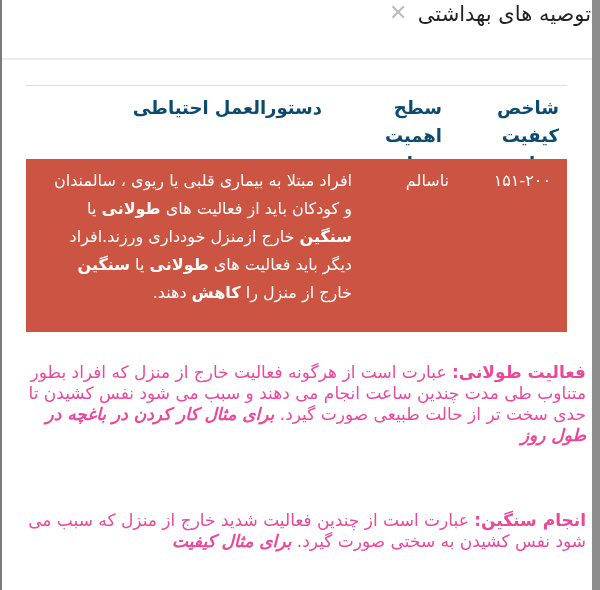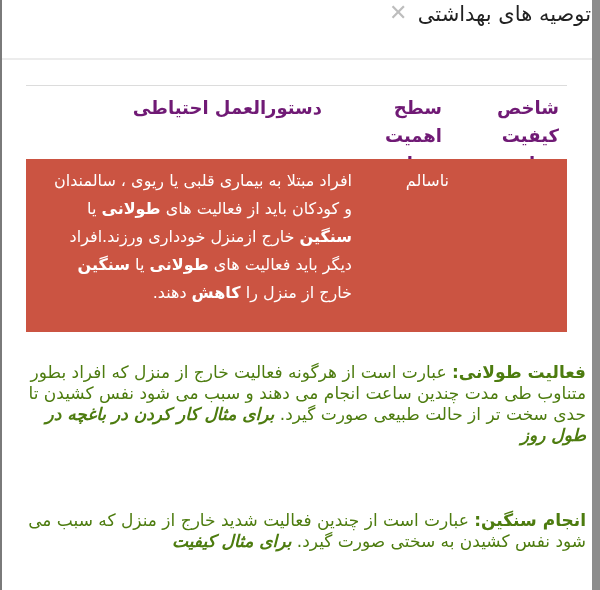--- a/index.html
+++ b/index.html
@@ -28,40 +28,40 @@
   .table {
     position: absolute; left: 26px; top: 85px; width: 541px;
     direction: rtl; border-collapse: collapse;
   }
   .thead {
     border-top: 1px solid #dcdcdc;
     height: 73px; position: relative;
   }
   .th {
     position: absolute; top: 8px;
-    font-size: 18px; line-height: 28px; color: #701a75;
+    font-size: 18px; line-height: 28px; color: #0c4a6e;
     font-weight: bold; text-align: right;
   }
   .th.c1 { right: 8px; width: 90px; }
   .th.c2 { right: 125px; width: 110px; }
   .th.c3 { right: 245px; width: 200px; }
   .row-unhealthy {
     position: relative; height: 173px;
     background: #cb5442;
     color: #ffffff;
   }
   .td { position: absolute; top: 8px; font-size: 16px; line-height: 28px; text-align: right; }
   .td.c1 { right: 16px; width: 80px; }
   .td.c2 { right: 118px; width: 100px; }
   .td.c3 { right: 215px; width: 310px; }
   .td b { font-weight: bold; }
   .para {
     position: absolute; right: 14px; width: 570px;
     direction: rtl; text-align: right;
-    font-size: 17px; line-height: 21px; color: #4d7c0f;
+    font-size: 17px; line-height: 21px; color: #ec4899;
   }
   .para.p1 { top: 362px; }
   .para.p2 { top: 510px; }
   .para b { font-weight: bold; }
   .para i b, .para b i { font-style: italic; font-weight: bold; }
 </style>
 </head>
 <body>
 
 <div class="edge-left"></div>
@@ -72,20 +72,21 @@
   <div class="close-icon">✕</div>
 </div>
 
 <div class="table">
   <div class="thead">
     <div class="th c1">شاخص کیفیت هوا</div>
     <div class="th c2">سطح اهمیت بهداشتی</div>
     <div class="th c3">دستورالعمل احتیاطی</div>
   </div>
   <div class="row-unhealthy">
+    <div class="td c1">۱۵۱-۲۰۰</div>
     <div class="td c2">ناسالم</div>
     <div class="td c3"><span>افراد مبتلا به بیماری قلبی یا ریوی ، سالمندان و کودکان باید از فعالیت های </span><b>طولانی</b><span> یا </span><b>سنگین</b><span> خارج ازمنزل خودداری ورزند.افراد دیگر باید فعالیت های </span><b>طولانی</b><span> یا </span><b>سنگین</b><span> خارج از منزل را </span><b>کاهش</b><span> دهند.</span></div>
   </div>
 </div>
 
 <div class="para p1"><b>فعالیت طولانی:</b><span> عبارت است از هرگونه فعالیت خارج از منزل که افراد بطور متناوب طی مدت چندین ساعت انجام می دهند و سبب می شود نفس کشیدن تا حدی سخت تر از حالت طبیعی صورت گیرد. </span><b><i>برای مثال کار کردن در باغچه در طول روز</i></b></div>
 
 <div class="para p2"><b>انجام سنگین:</b><span> عبارت است از چندین فعالیت شدید خارج از منزل که سبب می شود نفس کشیدن به سختی صورت گیرد. </span><b><i>برای مثال کیفیت</i></b></div>
 
 </body></html>

